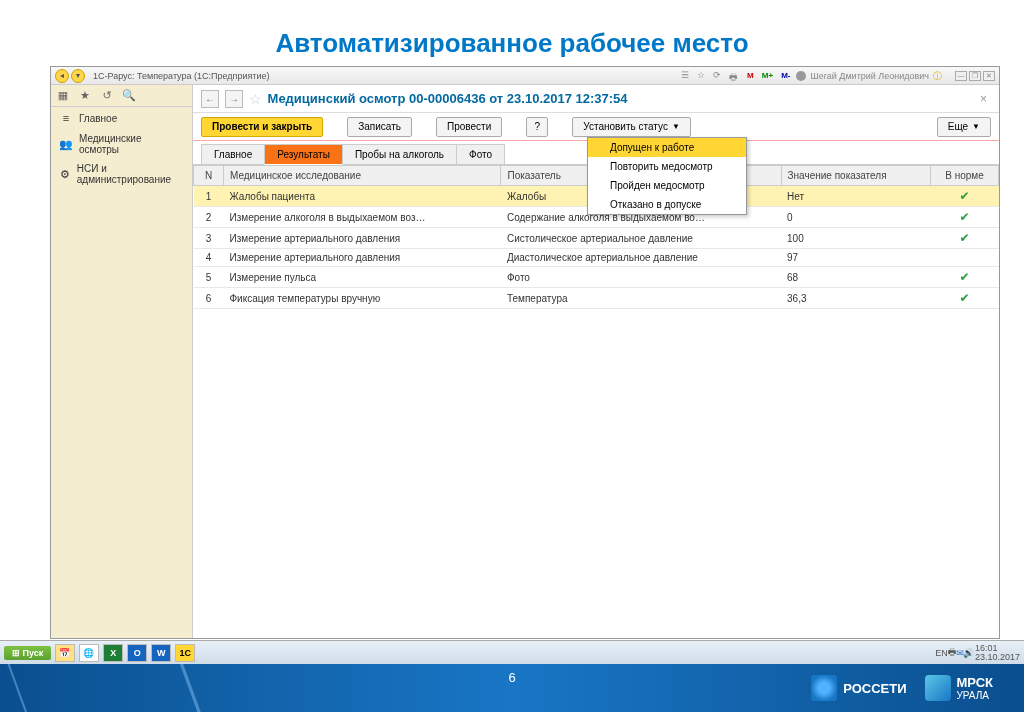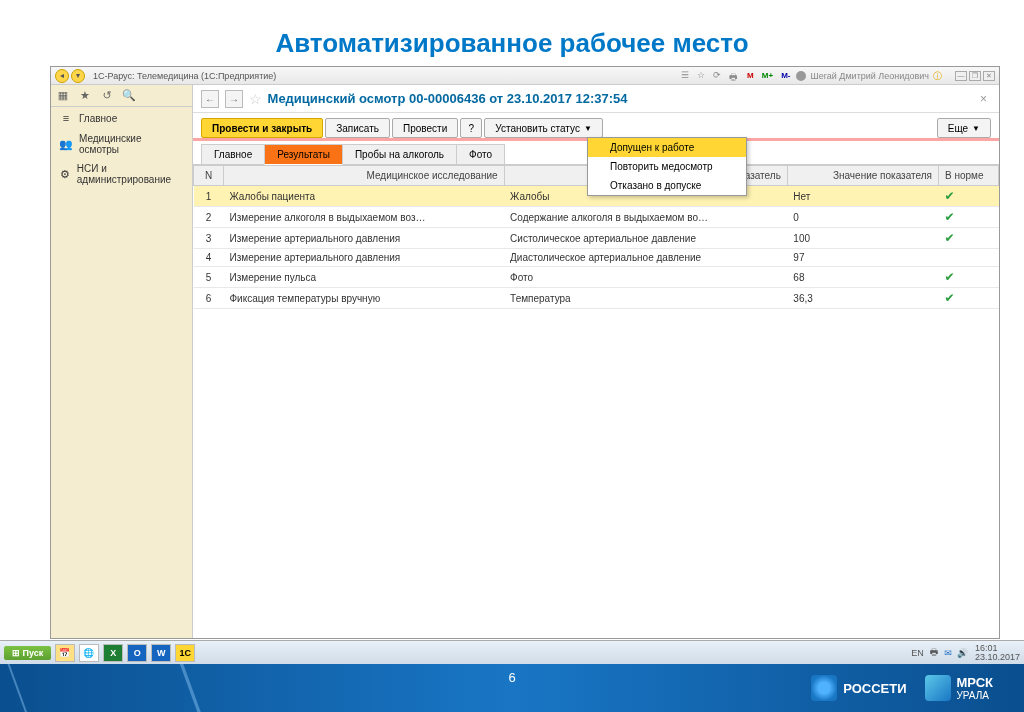--- a/index.html
+++ b/index.html
@@ -22,43 +22,43 @@
 .sb-toolbar{height:22px;border-bottom:1px solid #ccc;display:flex;align-items:center;padding:0 4px;gap:6px;background:#f5edd0}
 .sb-tico{width:16px;height:16px;display:flex;align-items:center;justify-content:center;font-size:11px;color:#666}
 .sb-item{display:flex;align-items:center;gap:6px;padding:4px 8px;font-size:10px;color:#333;cursor:pointer}
 .sb-ico{width:14px;height:14px;display:flex;align-items:center;justify-content:center;font-size:11px}
 .main{flex:1;background:#fff;display:flex;flex-direction:column}
 .doc-header{height:28px;display:flex;align-items:center;padding:0 8px;gap:6px;border-bottom:1px solid #ddd}
 .nav-btn{width:18px;height:18px;border:1px solid #bbb;background:#f4f4f4;font-size:10px;display:flex;align-items:center;justify-content:center;color:#666;cursor:pointer}
 .star{color:#ccc;font-size:14px}
 .doc-title{font-size:13px;font-weight:bold;color:#0369a1}
 .close-x{margin-left:auto;font-size:12px;color:#999;cursor:pointer;padding:0 4px}
-.action-bar{height:28px;display:flex;align-items:flex-end;padding:0 8px;gap:2px;border-bottom:3px solid #fca5a5;position:relative}
+.action-bar{height:28px;display:flex;align-items:center;padding:0 8px;gap:24px;border-bottom:1px solid #fca5a5;position:relative}
 .btn{height:20px;padding:0 10px;border:1px solid #aaa;background:#f4f4f4;font-size:10px;display:flex;align-items:center;cursor:pointer;border-radius:2px}
 .btn-primary{background:#ffd633;border-color:#d4a800;font-weight:bold}
 .btn-help{width:22px;justify-content:center}
 .btn-more{margin-left:auto}
 .dropdown{position:absolute;top:24px;left:394px;width:160px;background:#fff;border:1px solid #999;box-shadow:2px 2px 4px rgba(0,0,0,.2);z-index:10}
 .dd-item{padding:4px 22px;font-size:10px;cursor:pointer}
 .dd-item.sel{background:#ffd633}
 .tabs{height:24px;display:flex;align-items:flex-end;padding:0 8px;border-bottom:1px solid #ccc;gap:0}
 .tab{padding:4px 12px;font-size:10px;border:1px solid #ccc;border-bottom:none;background:#f0f0f0;cursor:pointer;margin-right:-1px}
 .tab.active{background:#f97316;border-bottom:1px solid #fff;position:relative;top:1px}
 .table-wrap{flex:1;overflow:auto;padding:0}
 table{width:100%;border-collapse:collapse;font-size:10px}
-th{background:#f0f0f0;border:1px solid #ccc;padding:4px 6px;text-align:right;font-weight:normal;color:#444}
+th{background:#f0f0f0;border:1px solid #ccc;padding:4px 6px;text-align:left;font-weight:normal;color:#444}
 td{border-bottom:1px solid #e8e8e8;padding:3px 6px;color:#333}
 tr.sel-row td{background:#fff3b3}
 .col-n{width:30px;text-align:center}
-.col-norm{width:60px;text-align:left}
+.col-norm{width:68px;text-align:center}
 .check{color:#2a9d3f;font-size:12px}
 .taskbar{position:absolute;left:0;bottom:48px;width:1024px;height:24px;background:linear-gradient(#e8f0f8,#d0dce8);border-top:1px solid #aaa;display:flex;align-items:center;padding:0 4px;font-size:9px}
 .start{background:linear-gradient(#7bc142,#5da130);color:#fff;padding:2px 8px;border-radius:2px;font-weight:bold;display:flex;align-items:center;gap:3px}
 .tb-app{width:20px;height:18px;margin-left:4px;border:1px solid #bbb;background:#fff;display:flex;align-items:center;justify-content:center;font-size:9px}
-.tray{margin-left:auto;display:flex;align-items:center;gap:6px;color:#555}
+.tray{margin-left:auto;display:flex;align-items:center;color:#555}
 .clock{text-align:left;line-height:1}
 .footer{position:absolute;left:0;bottom:0;width:1024px;height:48px;background:linear-gradient(90deg,#0a4f8f 0%,#1976c5 50%,#0a4f8f 100%);display:flex;align-items:center;color:#fff;overflow:hidden}
 .footer-deco{position:absolute;left:-20px;bottom:-10px;width:260px;height:80px;opacity:.4}
 .footer-deco::before,.footer-deco::after{content:"";position:absolute;border:2px solid #9fd4ff;transform:rotate(-20deg)}
 .footer-deco::before{width:200px;height:200px;left:0;top:-60px}
 .footer-deco::after{width:160px;height:160px;left:40px;top:-40px}
 .footer-page{position:absolute;left:50%;transform:translateX(-50%);color:#555;font-size:13px;top:6px}
 .logos{margin-left:auto;display:flex;align-items:center;gap:18px;padding-right:31px}
 .logo{display:flex;align-items:center;gap:6px;font-weight:bold;font-size:13px}
 .logo-ico{width:26px;height:26px;border-radius:4px;background:#2a8fd8;display:flex;align-items:center;justify-content:center}
@@ -69,21 +69,21 @@
 </head>
 <body>
 
 <div class="slide-title">Автоматизированное рабочее место</div>
 
 <div class="app-window">
   <div class="app-titlebar">
     <div class="tb-left">
       <span class="round-btn">◂</span>
       <span class="round-btn">▾</span>
-      <span class="tb-title">1С-Рарус: Телемедицина  (1С:Предприятие)</span>
+      <span class="tb-title">1С-Рарус: Температура  (1С:Предприятие)</span>
     </div>
     <div class="tb-right">
       <span class="tb-ico">☰</span>
       <span class="tb-ico">☆</span>
       <span class="tb-ico">⟳</span>
       <span class="tb-ico">🖶</span>
       <span class="m-btn m1">M</span>
       <span class="m-btn m2">M+</span>
       <span class="m-btn m3">M-</span>
       <span class="user-ico"></span>
@@ -138,20 +138,21 @@
           <span class="arrow" style="margin-left:4px">▼</span>
         </div>
         <div class="btn btn-more">
           <span>Еще</span>
           <span class="arrow" style="margin-left:4px">▼</span>
         </div>
 
         <div class="dropdown">
           <div class="dd-item sel">Допущен к работе</div>
           <div class="dd-item">Повторить медосмотр</div>
+          <div class="dd-item">Пройден медосмотр</div>
           <div class="dd-item">Отказано в допуске</div>
         </div>
       </div>
 
       <div class="tabs">
         <div class="tab">Главное</div>
         <div class="tab active">Результаты</div>
         <div class="tab">Пробы на алкоголь</div>
         <div class="tab">Фото</div>
       </div>

